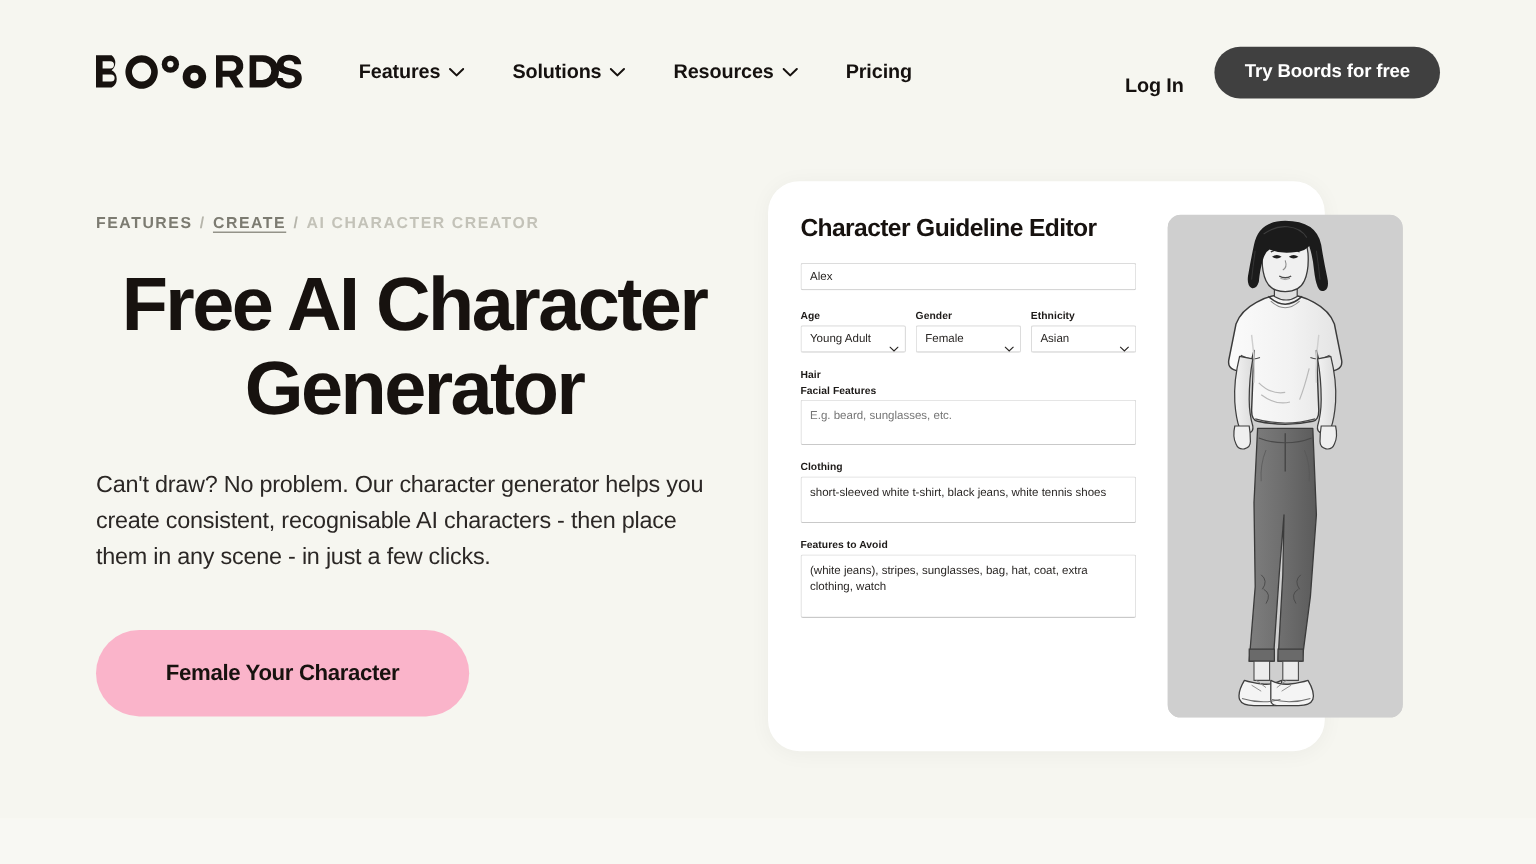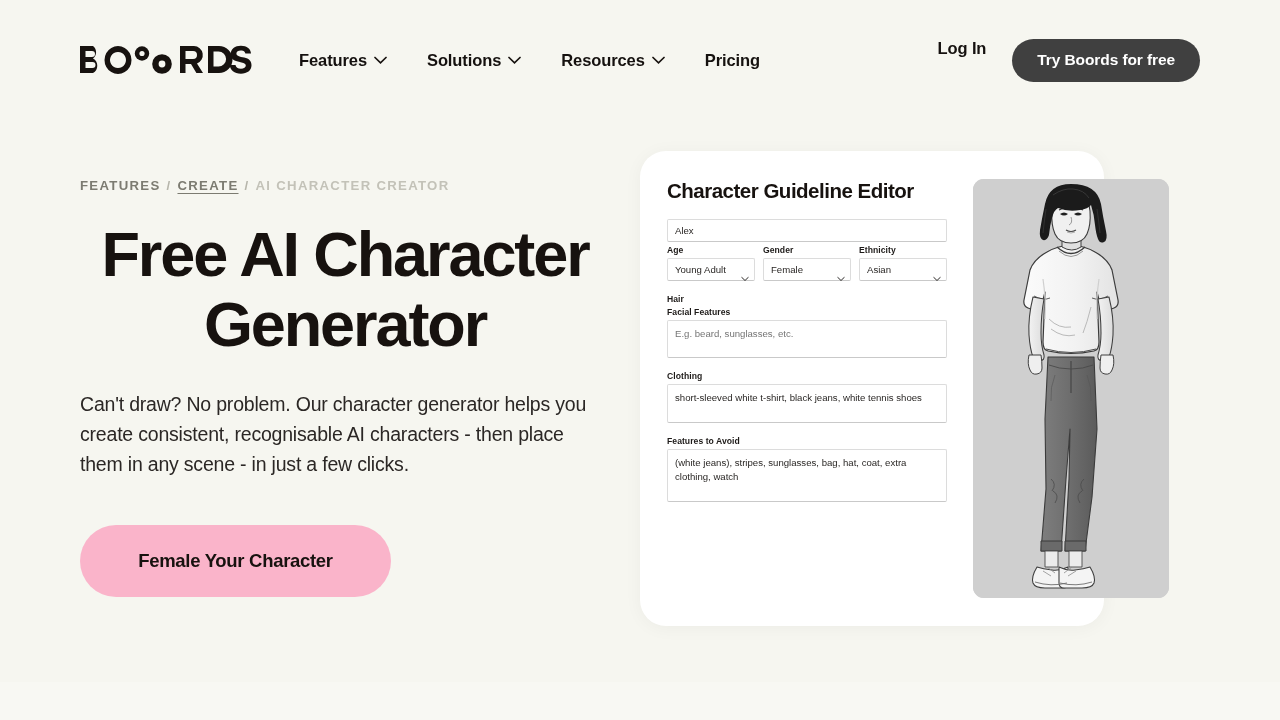--- a/index.html
+++ b/index.html
@@ -48,21 +48,21 @@
     cursor: pointer;
     white-space: nowrap;
   }
   .chev {
     width: 13px; height: 8px; display: inline-block;
   }
   .chev svg { display: block; }
 
   .header-right {
     margin-left: auto;
-    display: flex; align-items: flex-start; gap: 26px;
+    display: flex; align-items: flex-end; gap: 26px;
   }
   .login {
     font-size: 16.5px; font-weight: 700; color: #15110f;
     letter-spacing: -0.1px; cursor: pointer;
   }
   .cta-dark {
     background: #404040; color: #fff;
     font-size: 15.5px; font-weight: 700;
     letter-spacing: -0.1px;
     padding: 0 25px;
@@ -153,21 +153,21 @@
     border-radius: 2px;
     font-size: 9.6px;
     color: #2a2725;
     font-family: "Liberation Sans", sans-serif;
     padding: 6px 7px;
     line-height: 14px;
     width: 100%;
     outline: none;
   }
   .inp.ph { color: #e2e2e2; }
-  .inp-name { height: 23px; margin-bottom: 3px; }
+  .inp-name { height: 23px; margin-bottom: 16px; }
   .row3 { display: flex; gap: 8px; margin-bottom: 13px; }
   .col3 { width: 88px; }
   .sel-wrap { position: relative; }
   .sel {
     border: 1px solid #dcdcdc;
     border-bottom-color: #c9c9c9;
     border-radius: 2px;
     height: 23px;
     background: #fff;
     font-size: 9.6px;

